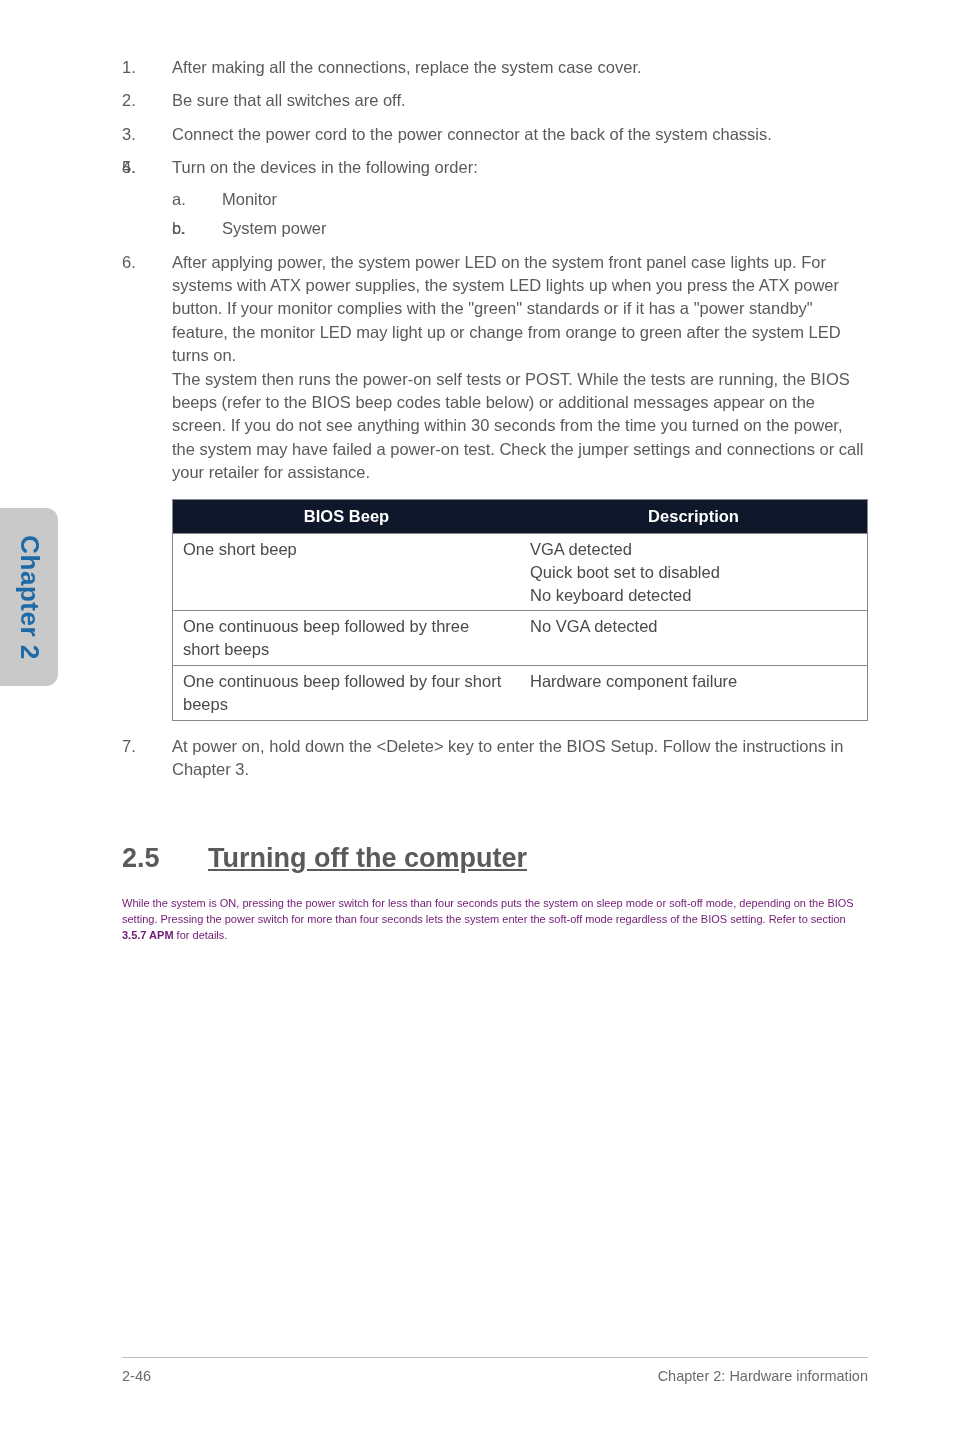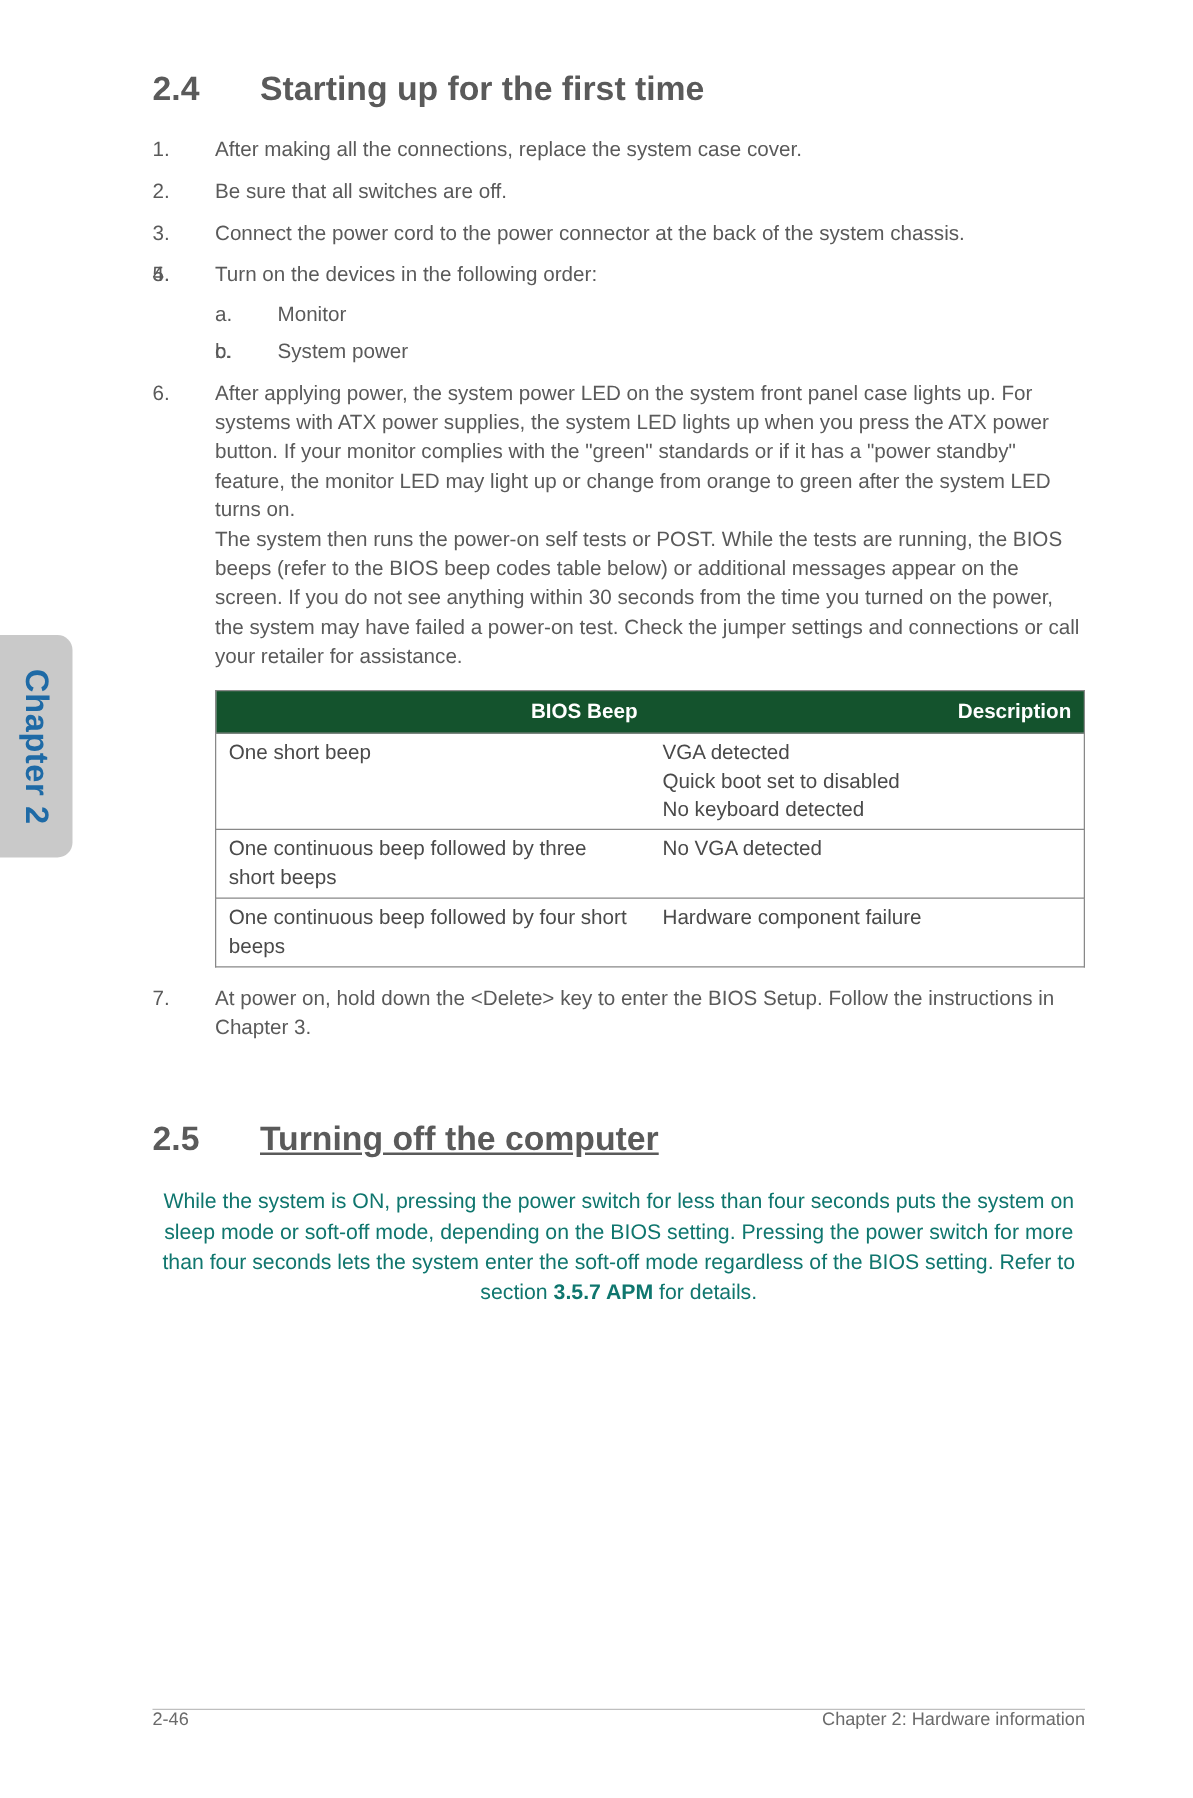--- a/index.html
+++ b/index.html
@@ -74,69 +74,66 @@
   }
   .para { }
   table.beep {
     width: 100%;
     border-collapse: collapse;
     margin-top: 14px;
     font-size: 16.5px;
     color: #4a4a4a;
   }
   table.beep th {
-    background: #14532d;
+    background: #0f172a;
     color: #fff;
-    text-align: right;
+    text-align: center;
     font-weight: bold;
     padding: 5px 10px 5px 10px;
     border-top: 1px solid #888;
     border-bottom: 1px solid #888;
   }
   table.beep th:first-child,
   table.beep td:first-child { border-left: 1px solid #888; width: 50%; }
   table.beep th:last-child,
   table.beep td:last-child { border-right: 1px solid #888; }
   table.beep td {
     padding: 4px 10px 4px 10px;
     border-bottom: 1px solid #888;
     vertical-align: top;
     line-height: 1.38;
   }
   .sec2 { margin-top: 62px; margin-bottom: 30px; text-decoration: underline; }
   p.body {
-    font-size: 17px;
+    font-size: 11px;
     line-height: 1.42;
-    color: #0f766e;
-    text-align: center;
+    color: #701a75;
   }
   .footer {
     position: absolute;
     left: 122px;
     right: 86px;
     bottom: 54px;
     border-top: 1px solid #bfbfbf;
+    padding-top: 10px;
     font-size: 14.5px;
     color: #6a6a6a;
     display: flex;
     justify-content: space-between;
   }
 </style>
 </head>
 <body>
 
 <div class="side-tab">
   <span>Chapter 2</span>
 </div>
 
 <div class="page">
 
-  <h2 class="sec-title">
-    <span class="num">2.4</span><span>Starting up for the first time</span>
-  </h2>
 
   <ol class="main-list">
     <li><span class="marker">1.</span><span>After making all the connections, replace the system case cover.</span></li>
     <li><span class="marker">2.</span><span>Be sure that all switches are off.</span></li>
     <li><span class="marker">3.</span><span>Connect the power cord to the power connector at the back of the system chassis.</span></li>
     <li><span class="marker">4.</span></li>
     <li><span class="marker">5.</span><span>Turn on the devices in the following order:</span>
       <ol class="sub-list">
         <li><span class="marker">a.</span><span>Monitor</span></li>
         <li><span class="marker">b.</span></li>

